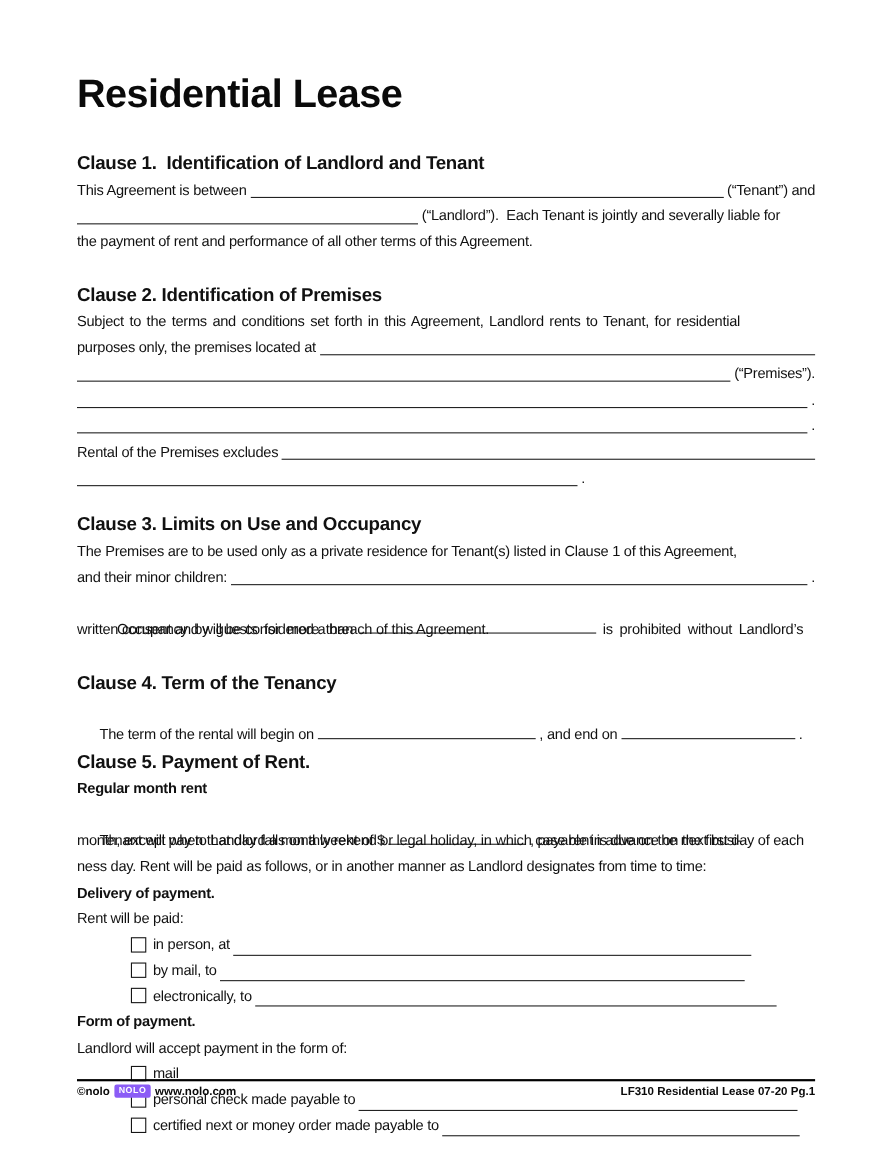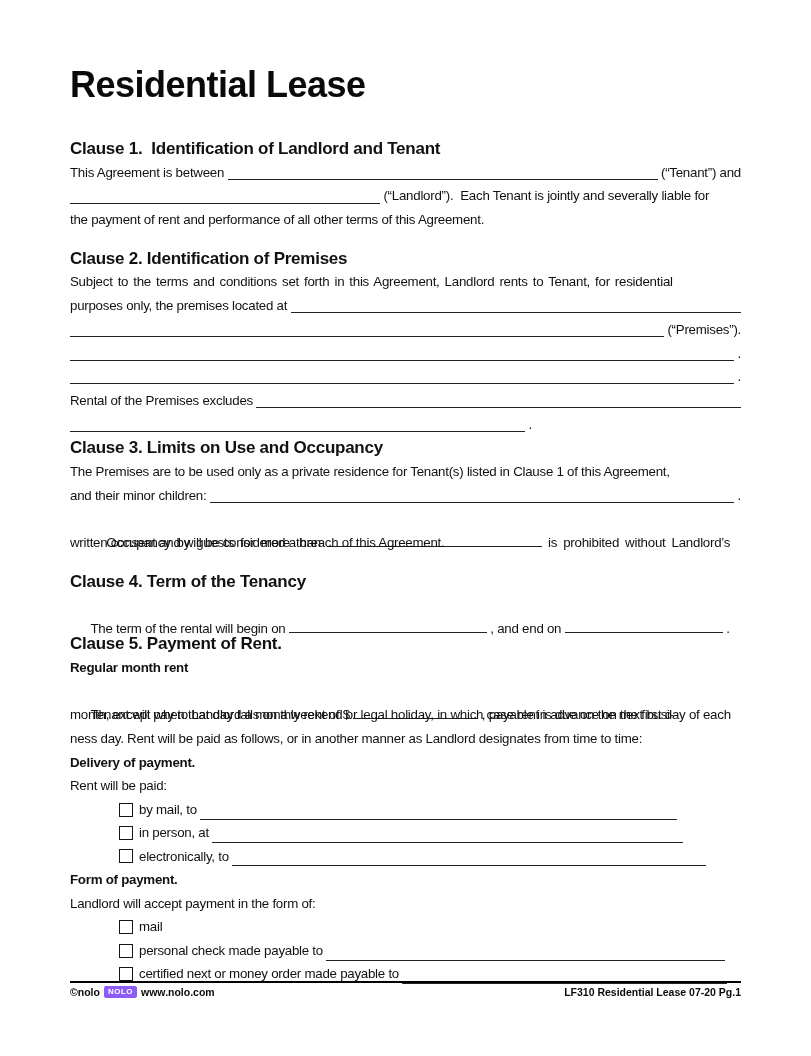--- a/index.html
+++ b/index.html
@@ -18,23 +18,23 @@
   }
   h1.title {
     margin: 64px 0 12px 0;
     font-size: 36px;
     line-height: 42px;
     font-weight: 800;
     letter-spacing: -0.5px;
     color: #0a0a0a;
     white-space: pre;
   }
-  section.clause { margin-top: 15px; }
+  section.clause { margin-top: 25px; }
   section.clause.first { margin-top: 31px; }
-  section.clause.tight { margin-top: 0; }
+  section.clause.tight { margin-top: 19px; }
   .h {
     font-weight: bold; font-size: 17px;
     height: 23.7px; line-height: 23.7px;
     white-space: pre; margin: 0;
   }
   .row {
     height: 23.7px; line-height: 23.7px;
     white-space: pre;
   }
   .row span { white-space: pre; }
@@ -162,27 +162,27 @@
     <div class="row">
       <span>Tenant will pay to Landlord a monthly rent of $ </span><span class="blank" style="width:125px"></span><span> , payable in advance on the first day of each</span>
     </div>
     <div class="row">month, except when that day falls on a weekend or legal holiday, in which case rent is due on the next busi-</div>
     <div class="row">ness day. Rent will be paid as follows, or in another manner as Landlord designates from time to time:</div>
     <div class="row bold">Delivery of payment.</div>
     <div class="row">Rent will be paid:</div>
 
     <div class="crow">
       <span class="cb"></span>
+      <span class="lbl">in person, at </span>
+      <span class="blank" style="margin-right:58px"></span>
+    </div>
+    <div class="crow">
+      <span class="cb"></span>
       <span class="lbl">by mail, to </span>
       <span class="blank" style="margin-right:64px"></span>
-    </div>
-    <div class="crow">
-      <span class="cb"></span>
-      <span class="lbl">in person, at </span>
-      <span class="blank" style="margin-right:58px"></span>
     </div>
     <div class="crow">
       <span class="cb"></span>
       <span class="lbl">electronically, to </span>
       <span class="blank" style="margin-right:35px"></span>
     </div>
 
     <div class="row bold">Form of payment.</div>
     <div class="row">Landlord will accept payment in the form of:</div>
 

